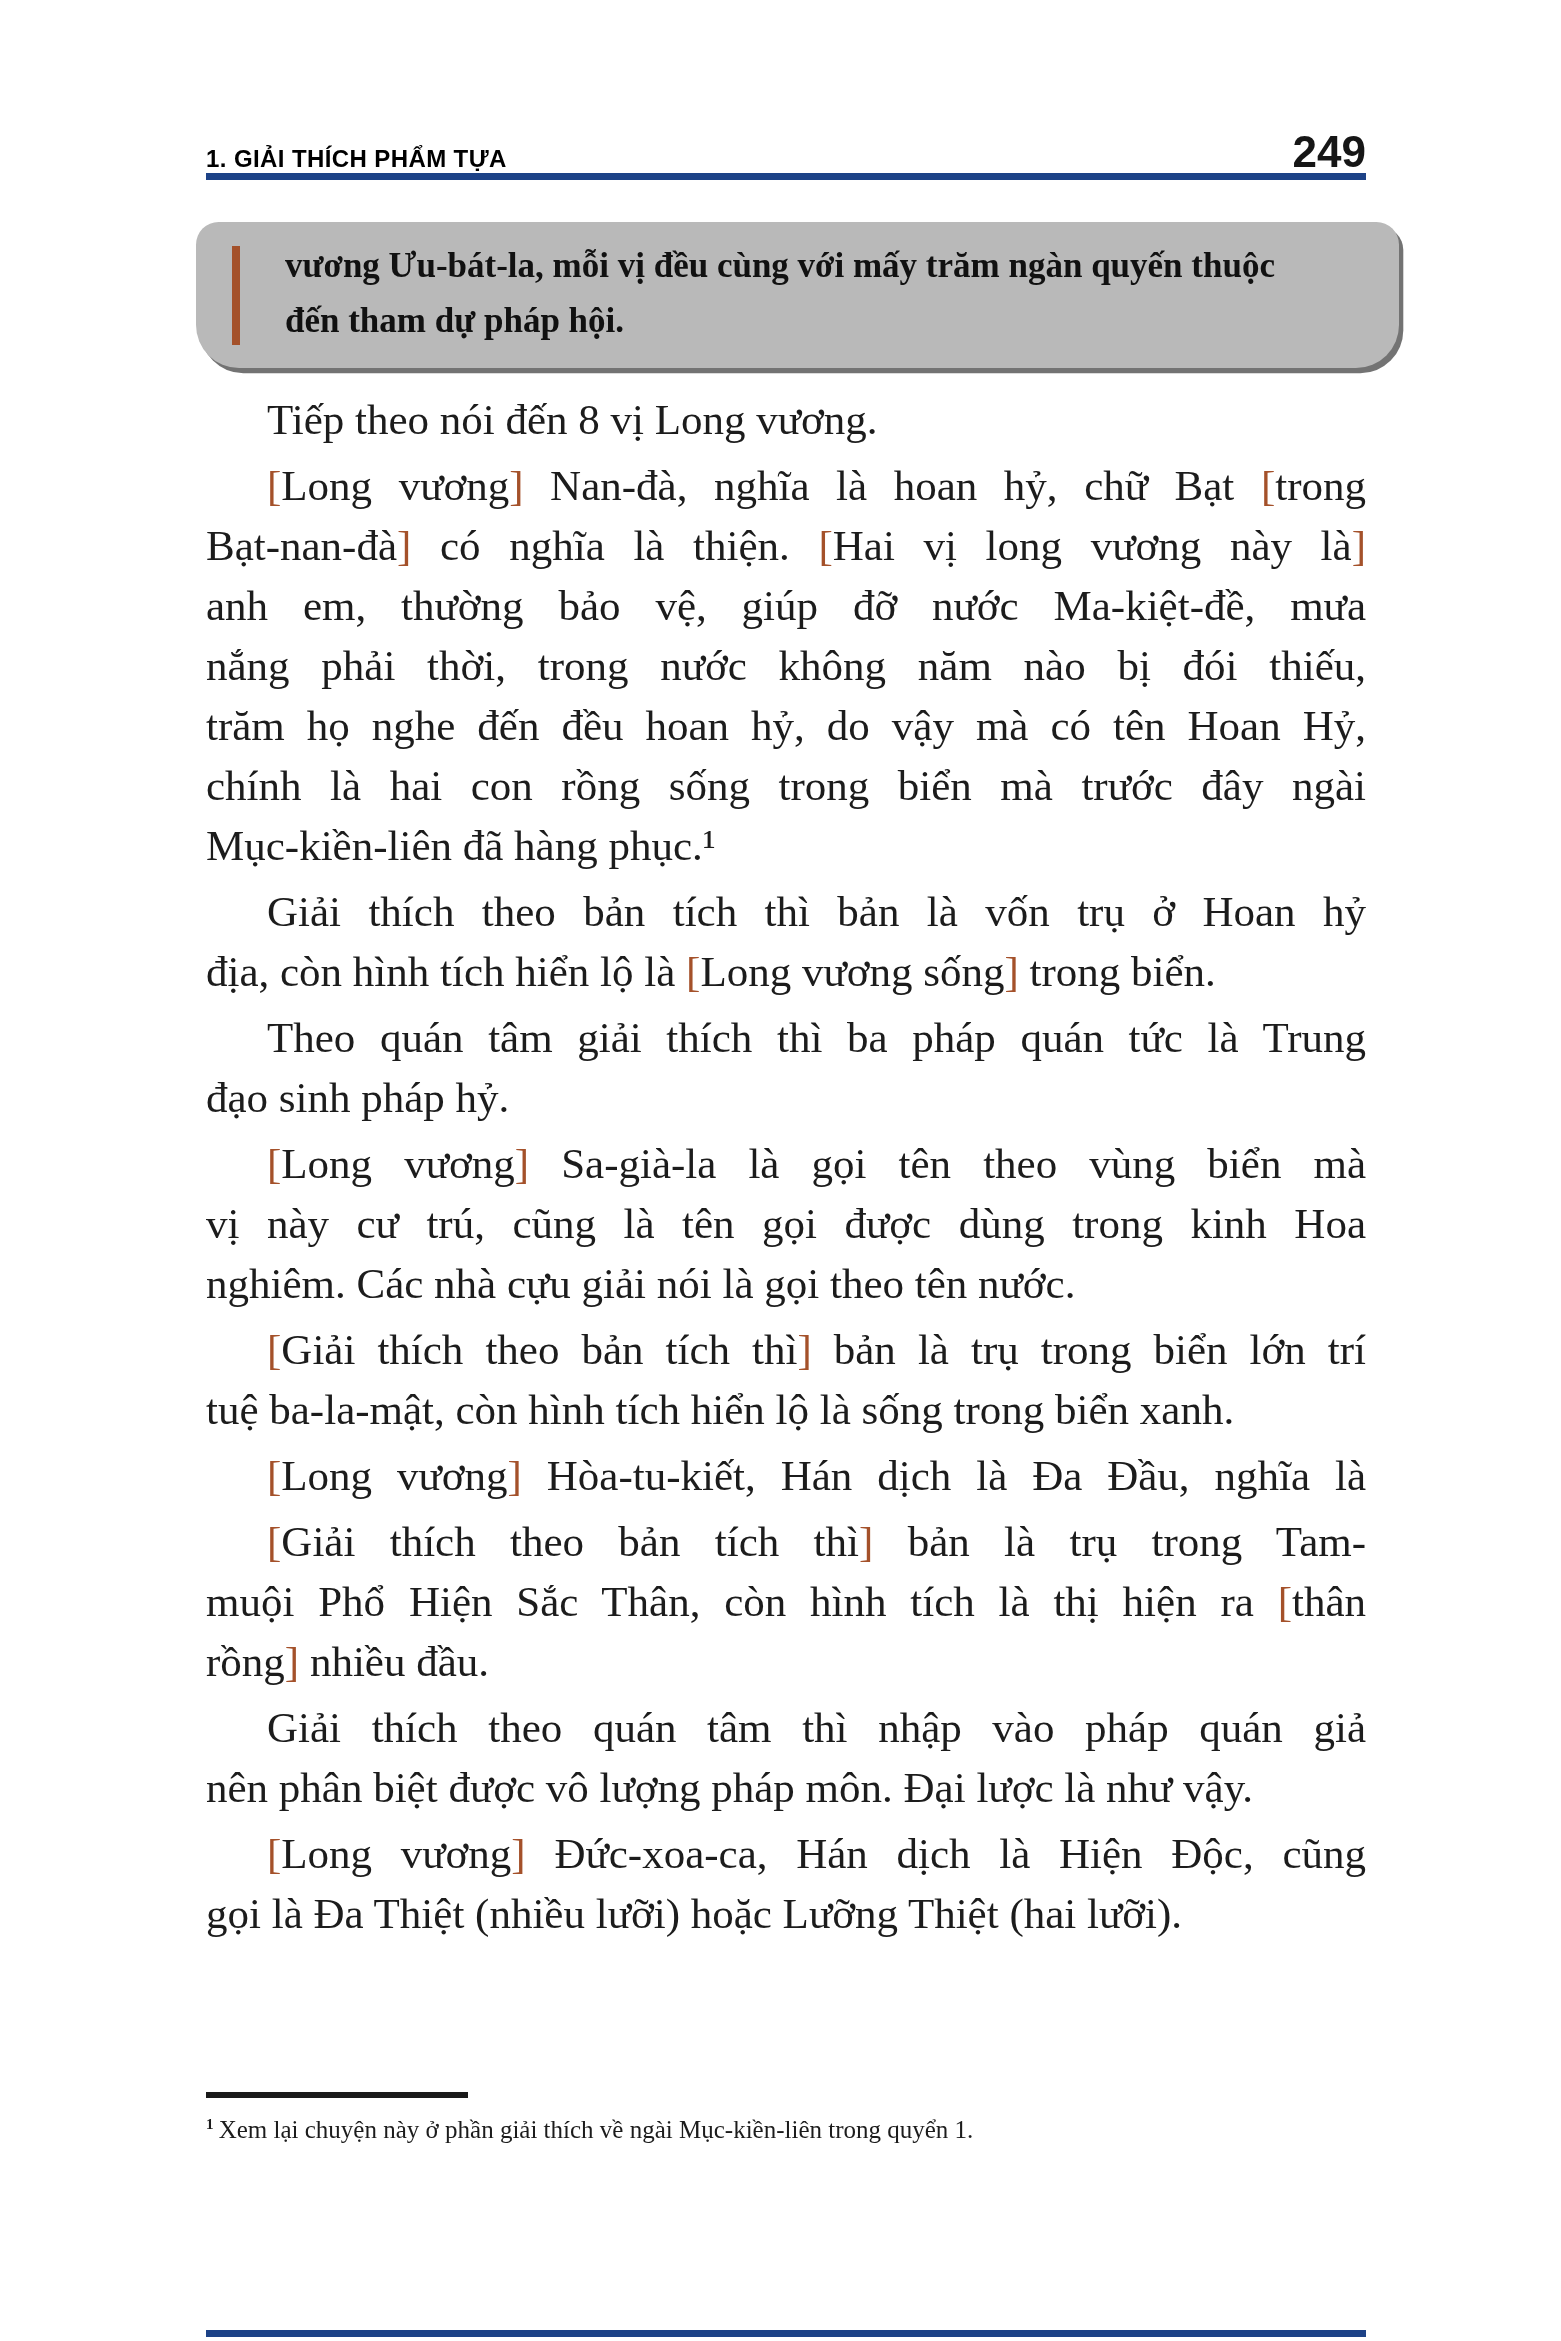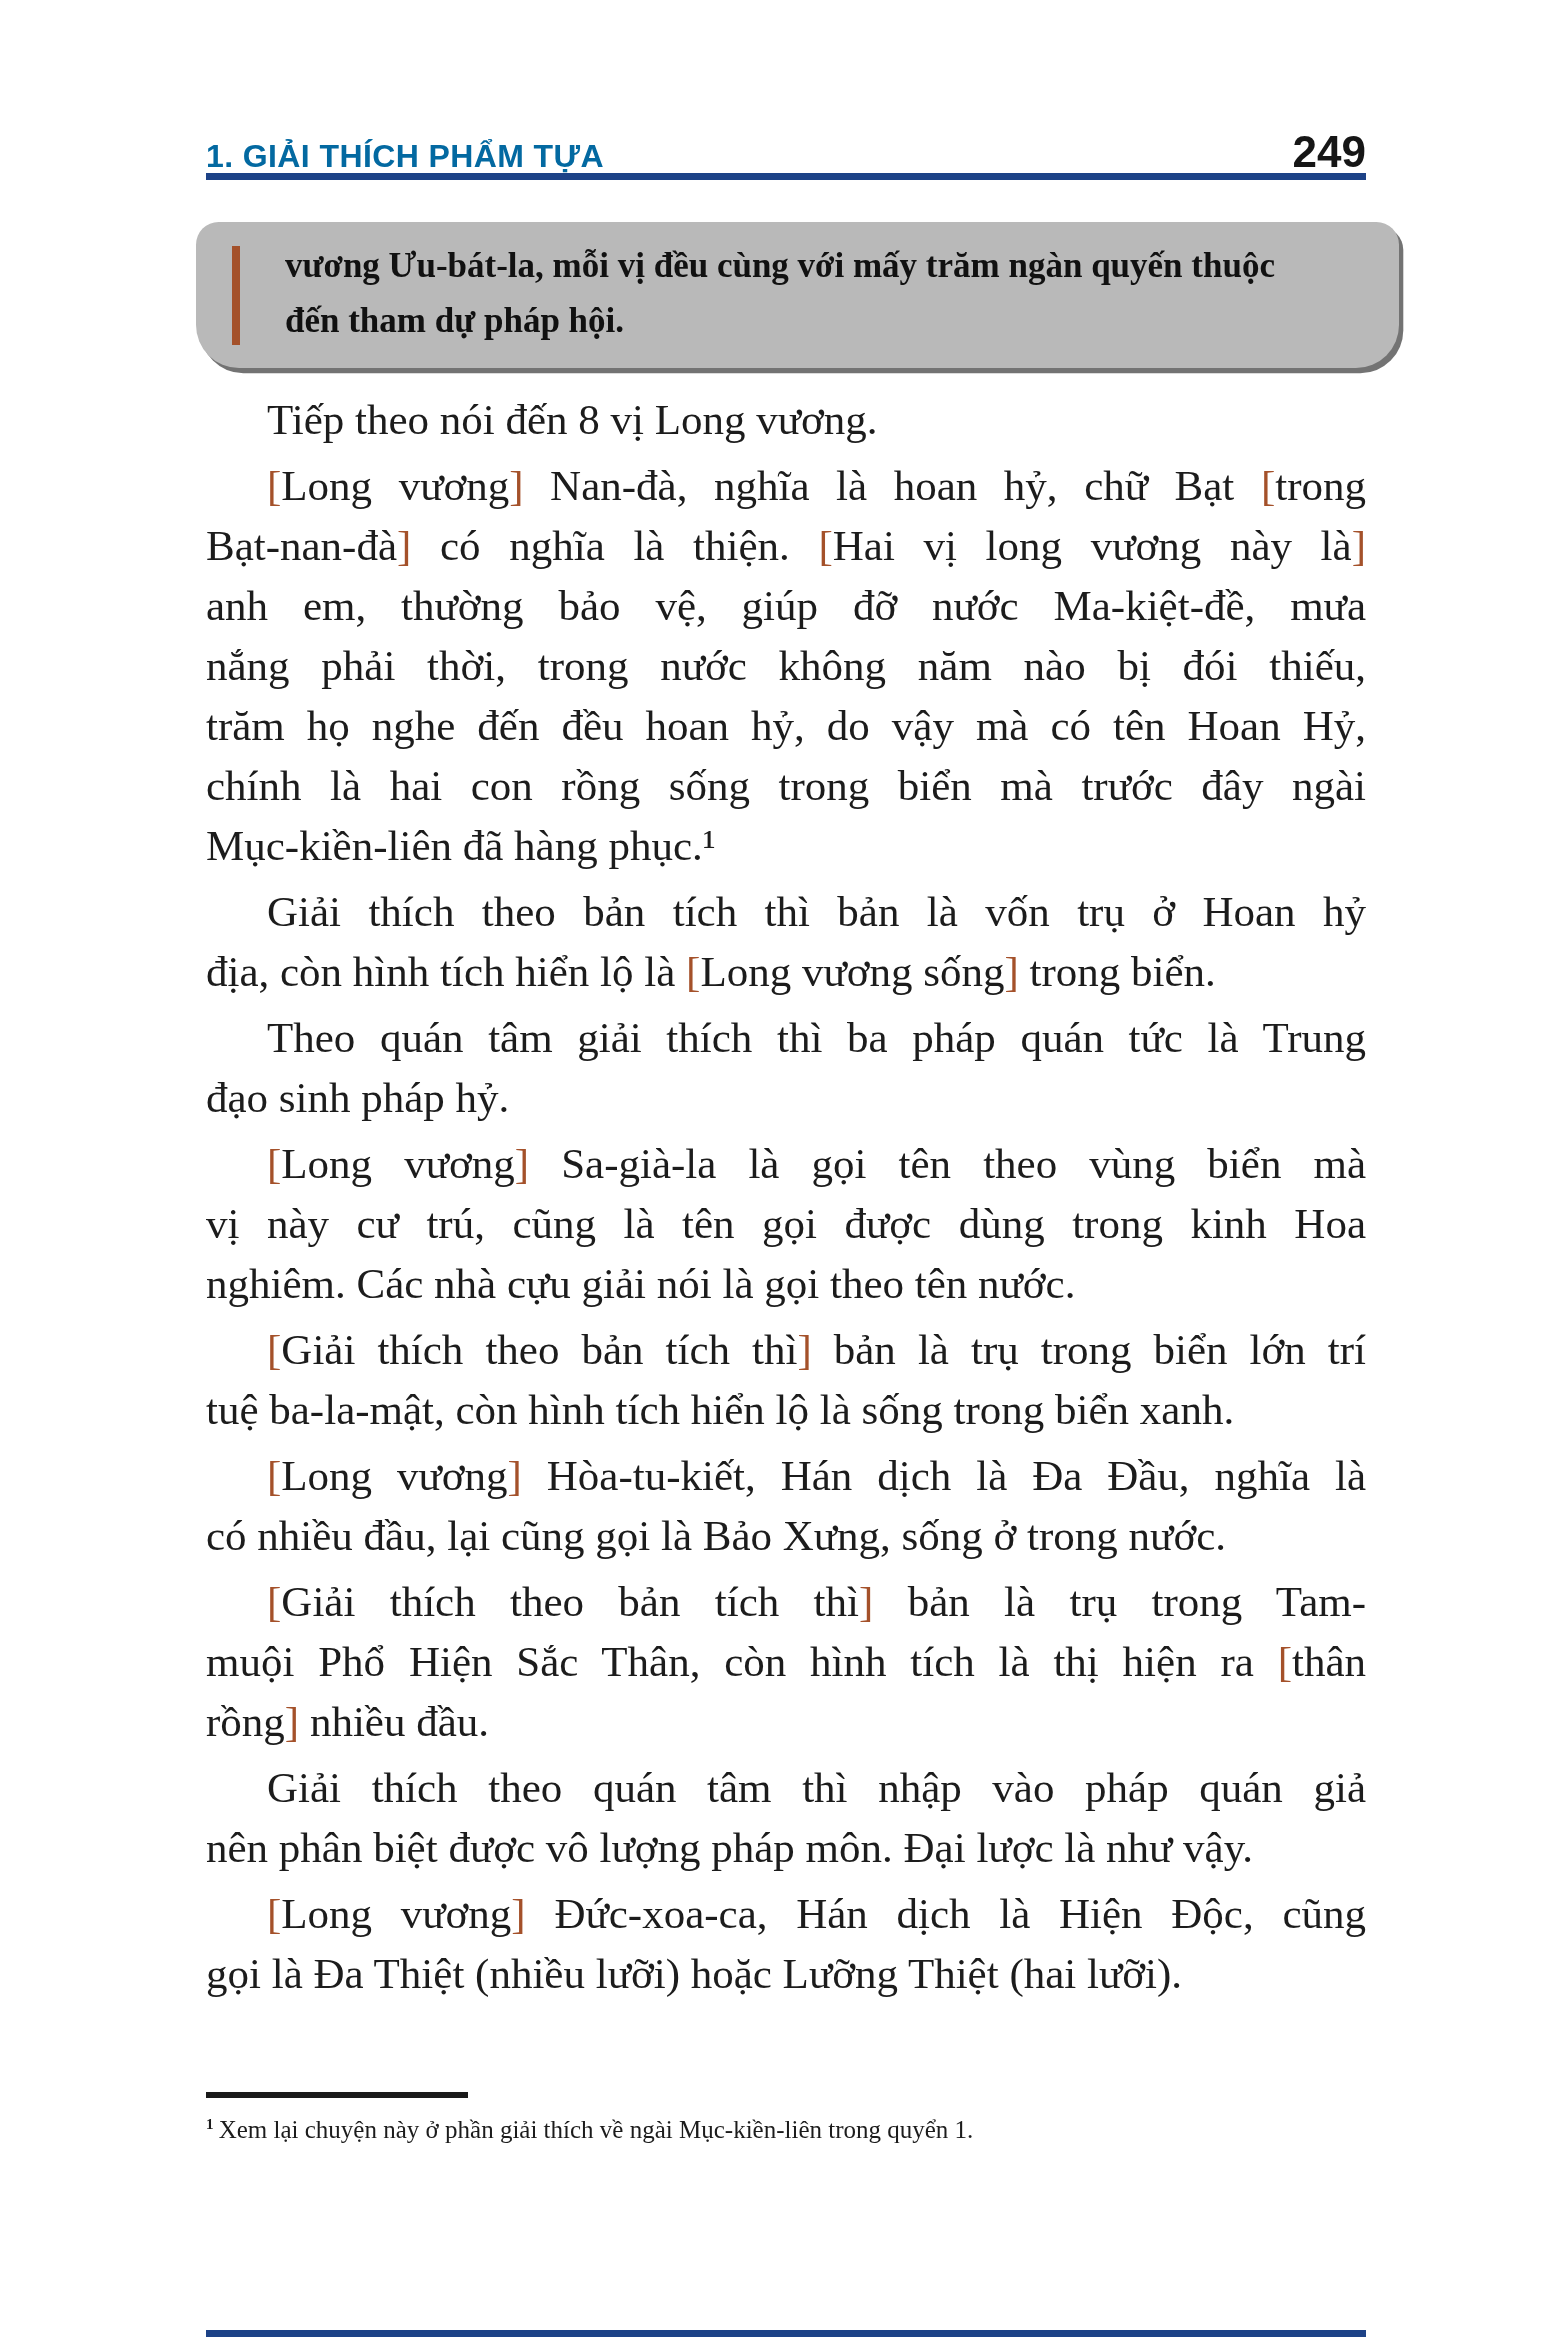--- a/index.html
+++ b/index.html
@@ -11,22 +11,22 @@
     color:#1c1c1c;
     overflow:hidden;
   }
   
   .header-row{
     position:absolute;left:206px;width:1160px;top:127px;height:45px;
     display:flex;justify-content:space-between;align-items:baseline;
   }
   .section-title{
     font-family:"Liberation Sans", sans-serif;
-    font-weight:bold;font-size:32px;letter-spacing:0.4px;
-    color:#0369a1;
+    font-weight:bold;font-size:24px;letter-spacing:0.4px;
+    color:#000000;
   }
   .page-number{
     font-family:"Liberation Sans", sans-serif;
     font-weight:bold;font-size:44px;color:#161616;
   }
   .header-rule{
     position:absolute;left:206px;width:1160px;top:173px;height:7px;
     background:#1d4287;
   }
   
@@ -120,21 +120,20 @@
         <div class="line first"><span class="bk">[</span>Long vương<span class="bk">]</span> Sa-già-la là gọi tên theo vùng biển mà</div>
         <div class="line">vị này cư trú, cũng là tên gọi được dùng trong kinh Hoa</div>
         <div class="line last">nghiêm. Các nhà cựu giải nói là gọi theo tên nước.</div>
       </div>
       <div class="para">
         <div class="line first"><span class="bk">[</span>Giải thích theo bản tích thì<span class="bk">]</span> bản là trụ trong biển lớn trí</div>
         <div class="line last">tuệ ba-la-mật, còn hình tích hiển lộ là sống trong biển xanh.</div>
       </div>
       <div class="para">
         <div class="line first"><span class="bk">[</span>Long vương<span class="bk">]</span> Hòa-tu-kiết, Hán dịch là Đa Đầu, nghĩa là</div>
-        <div class="line last">có nhiều đầu, lại cũng gọi là Bảo Xưng, sống ở trong nước.</div>
       </div>
       <div class="para">
         <div class="line first"><span class="bk">[</span>Giải thích theo bản tích thì<span class="bk">]</span> bản là trụ trong Tam-</div>
         <div class="line">muội Phổ Hiện Sắc Thân, còn hình tích là thị hiện ra <span class="bk">[</span>thân</div>
         <div class="line last">rồng<span class="bk">]</span> nhiều đầu.</div>
       </div>
       <div class="para">
         <div class="line first">Giải thích theo quán tâm thì nhập vào pháp quán giả</div>
         <div class="line last">nên phân biệt được vô lượng pháp môn. Đại lược là như vậy.</div>
       </div>

